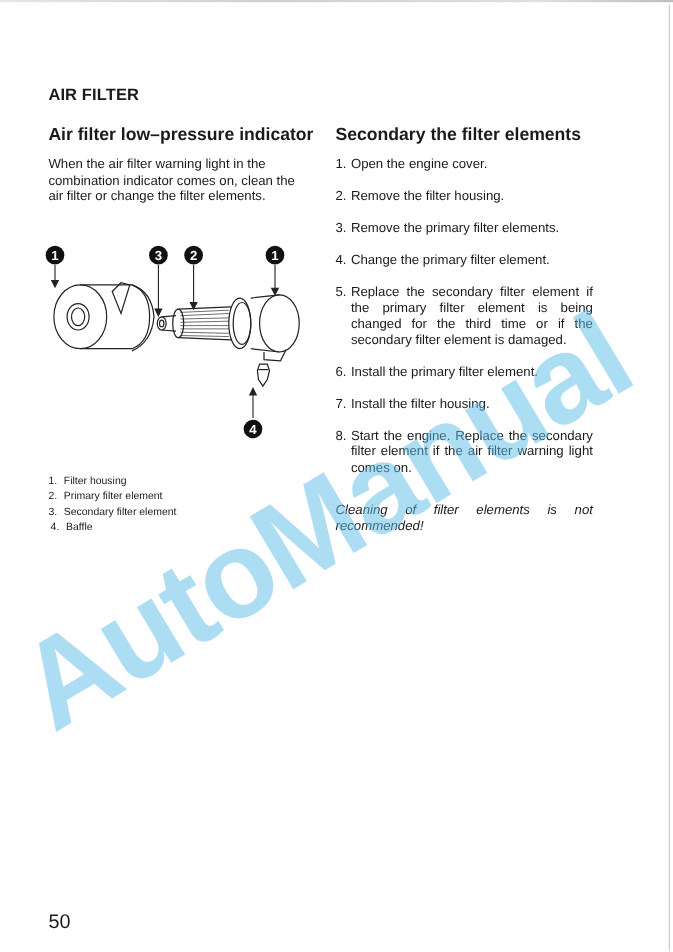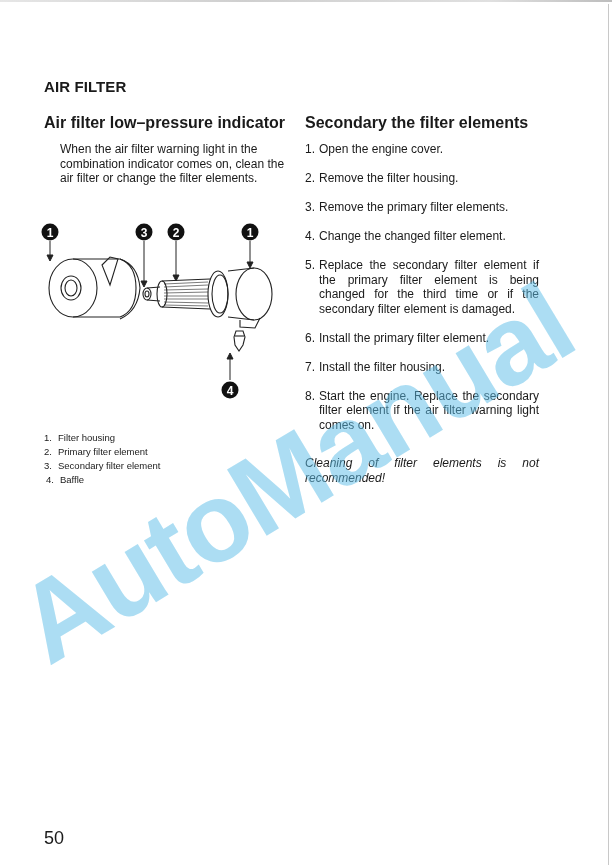--- a/index.html
+++ b/index.html
@@ -17,21 +17,21 @@
       background: #c8c8c8;
     }
     .title {
       position: absolute; left: 44px; top: 78px;
       font-size: 15px; font-weight: bold; letter-spacing: 0.1px;
     }
     .subhead {
       position: absolute; font-size: 16px; font-weight: bold;
     }
     .body-text {
-      position: absolute; font-size: 12px; line-height: 14.5px; margin-left: 16px;
+      position: absolute; font-size: 12px; line-height: 14.5px;
     }
     #left-sub { left: 44px; top: 114px; }
     #left-para { left: 44px; top: 142px; width: 228px; }
     #right-sub { left: 305px; top: 114px; }
     .steps { position: absolute; left: 305px; top: 142px; width: 234px; margin: 0; padding: 0; list-style: none; }
     .step { display: flex; font-size: 12px; line-height: 14.5px; margin-bottom: 14.5px; }
     .step-num { width: 14px; flex: none; }
     .step-text { flex: 1; text-align: justify; }
     .note {
       position: absolute; left: 305px; top: 456px; width: 234px;
@@ -157,21 +157,21 @@
   <li class="step">
       <span class="step-num">2.</span>
       <span class="step-text">Remove the filter housing.</span>
     </li>
   <li class="step">
       <span class="step-num">3.</span>
       <span class="step-text">Remove the primary filter elements.</span>
     </li>
   <li class="step">
       <span class="step-num">4.</span>
-      <span class="step-text">Change the changed filter element.</span>
+      <span class="step-text">Change the primary filter element.</span>
     </li>
   <li class="step">
       <span class="step-num">5.</span>
       <span class="step-text">Replace the secondary filter element if the primary filter element is being changed for the third time or if the secondary filter element is damaged.</span>
     </li>
   <li class="step">
       <span class="step-num">6.</span>
       <span class="step-text">Install the primary filter element.</span>
     </li>
   <li class="step">

